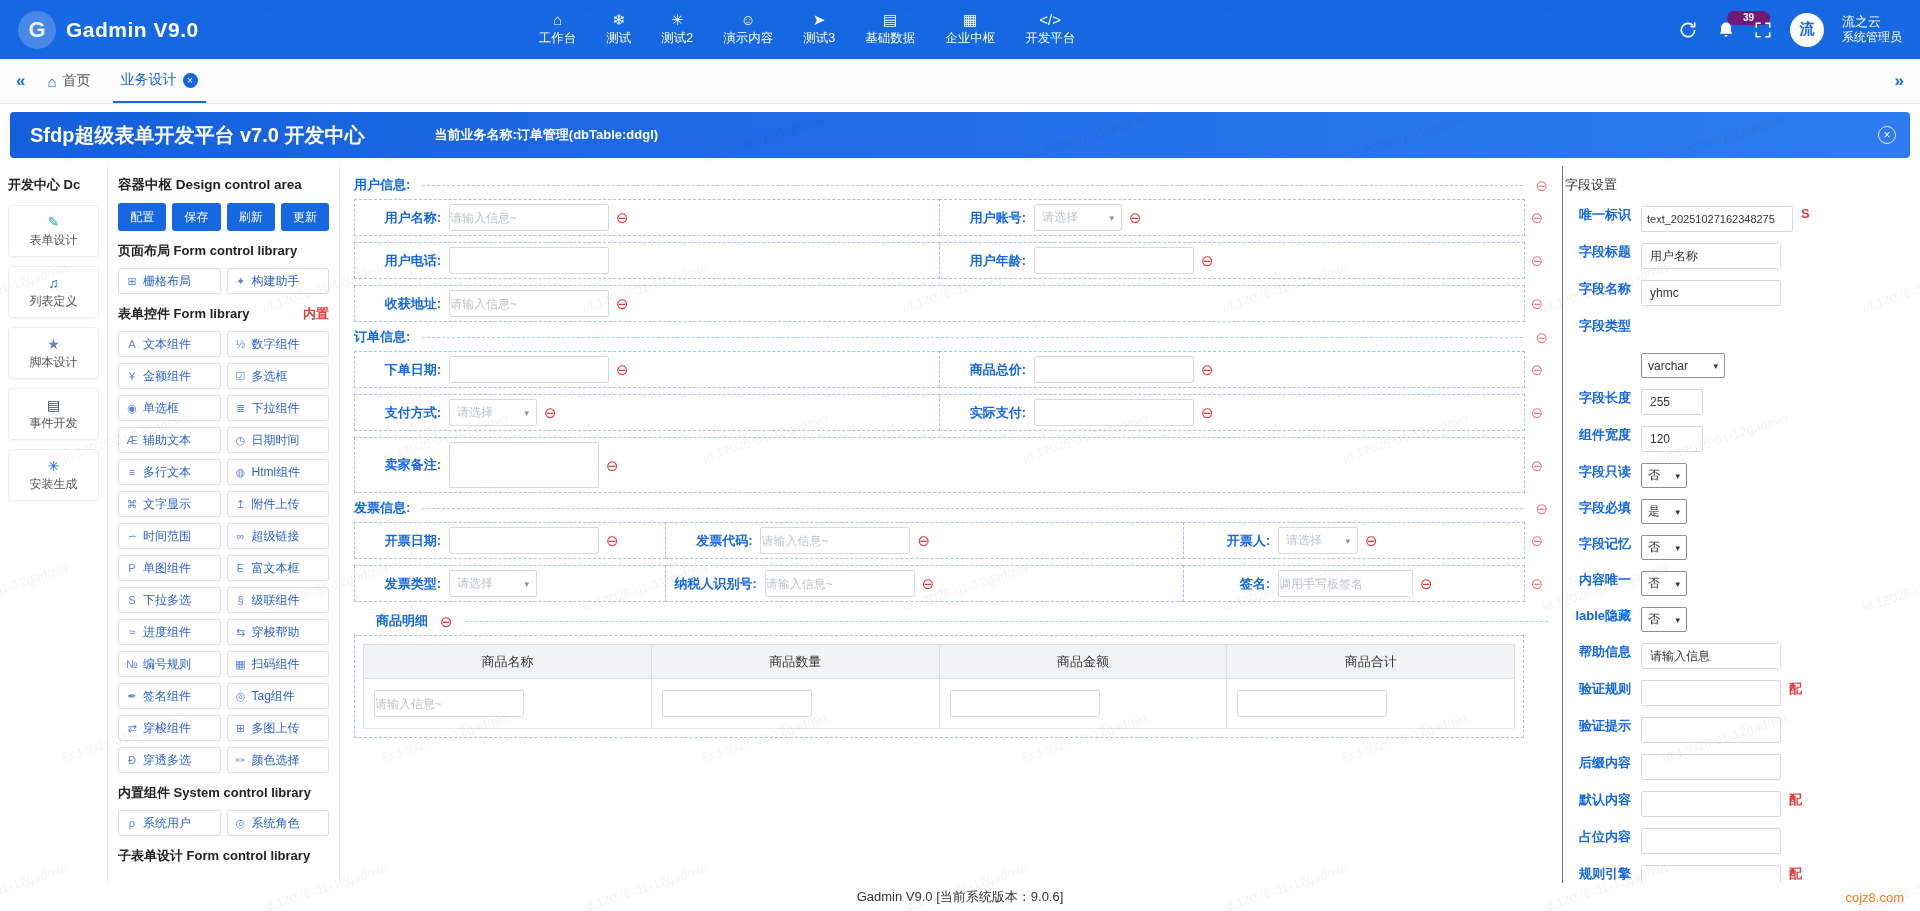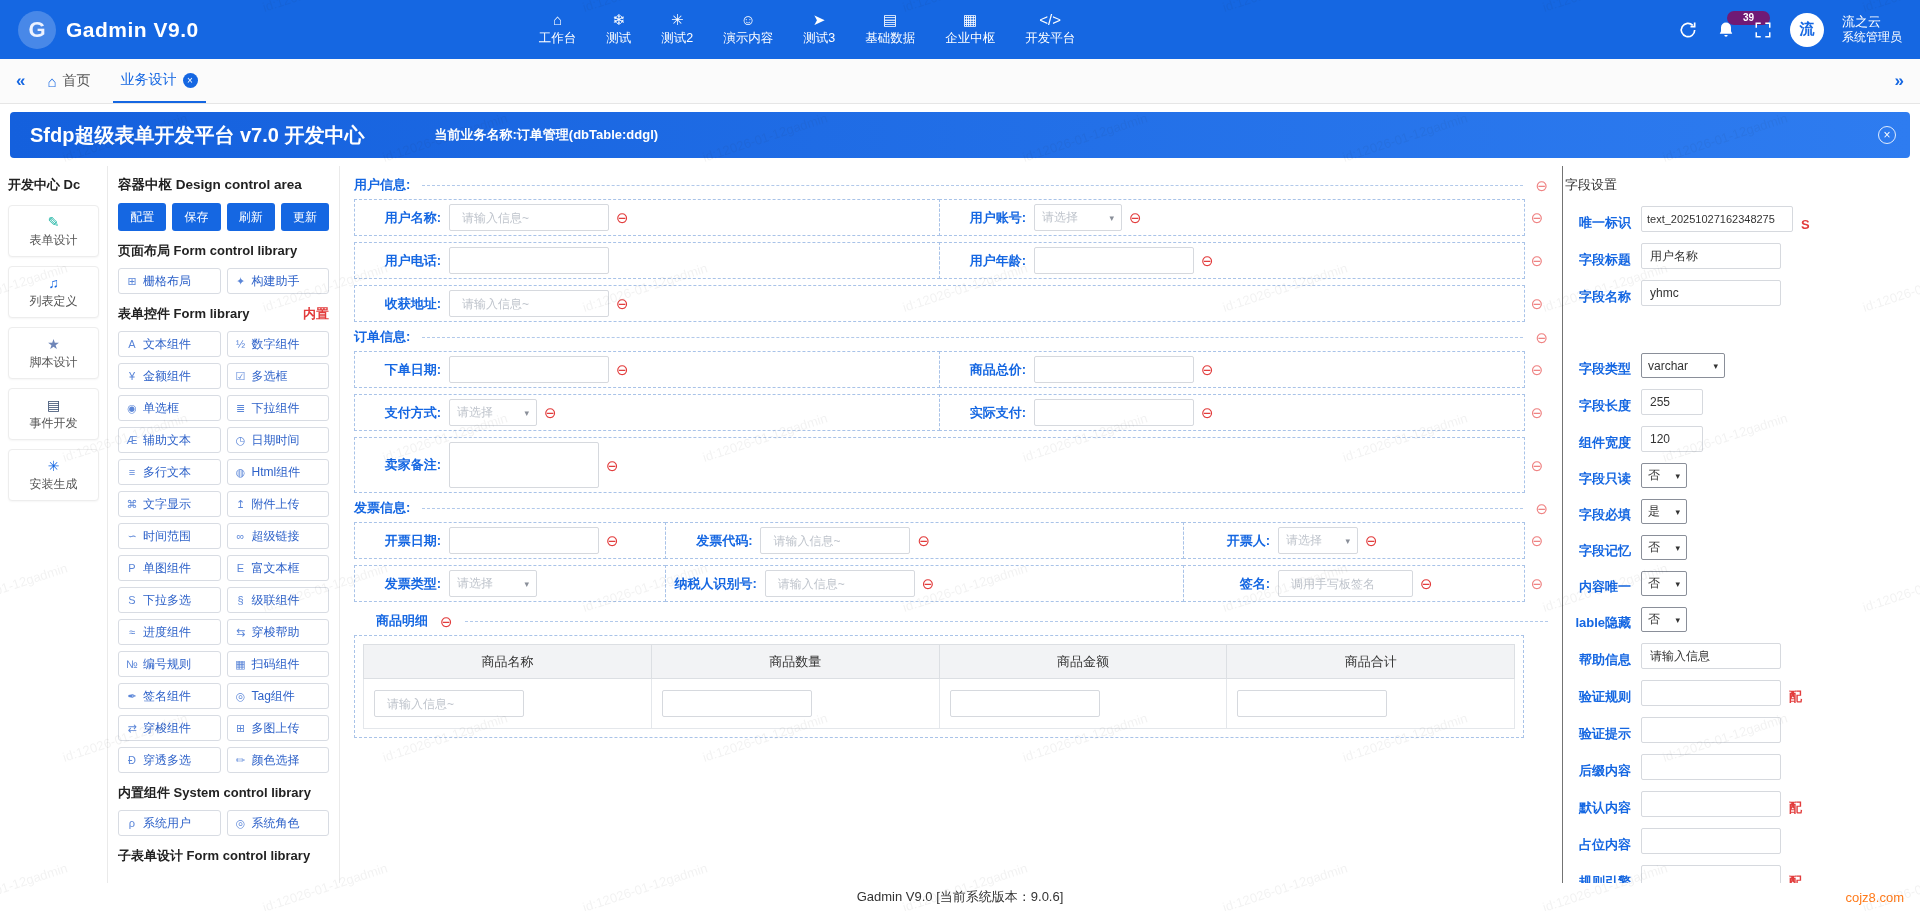--- a/index.html
+++ b/index.html
@@ -64,39 +64,39 @@
   .canvas{flex:1;padding:4px 14px 0;position:relative;overflow:hidden}
   .rm{color:#e23c3c;font-size:15px;line-height:1;cursor:pointer;user-select:none}
   .rm-soft{color:#ef8383}
   .grp-head{display:flex;align-items:center;margin:6px 0 5px;gap:12px}
   .grp-title{color:#1567e2;font-weight:bold;font-size:13px;white-space:nowrap}
   .dashfill{flex:1;border-top:1px dashed #b2c9ea;height:0}
   .frow{display:flex;align-items:stretch;margin-bottom:6px}
   .fcells{flex:1;display:flex}
   .fcell{border:1px dashed #a9c3e8;display:flex;align-items:center;padding:4px 8px;min-height:36px;margin-right:-1px;flex:1}
   .flabel{min-width:86px;text-align:right;color:#1567e2;font-weight:bold;font-size:13px;padding-right:8px;white-space:nowrap}
-  .finput{height:27px;border:1px solid #d6d9de;border-radius:2px;padding:0 12px;font-size:12px;color:#333;background:#fff;font-family:inherit}
+  .finput{height:27px;border:1px solid #d6d9de;border-radius:2px;padding:0 0;font-size:12px;color:#333;background:#fff;font-family:inherit}
   .finput::placeholder{color:#bfc4cc}
   .fselect{height:27px;border:1px solid #d6d9de;border-radius:2px;display:flex;align-items:center;justify-content:space-between;padding:0 7px;font-size:12px;color:#bfc4cc;background:#fff;cursor:pointer}
   .chev{color:#8a8f99;font-size:9px;margin-left:6px}
   .ftextarea{height:46px;border:1px solid #d6d9de;border-radius:2px;resize:none;font-family:inherit;font-size:12px;padding:4px 6px;background:#fff}
   .fcell .rm{margin-left:7px}
   .rowend{width:22px;display:flex;align-items:center;justify-content:center;margin-left:2px}
 
   .detail-head{margin-top:10px}
   .detail-title{margin-left:22px}
   .detail-box{border:1px dashed #a9c3e8;padding:8px;margin-right:24px;margin-bottom:8px}
   .dtable{width:100%;border-collapse:collapse}
   .dtable th{background:#f2f3f5;border:1px solid #dcdfe3;height:34px;font-size:13px;color:#333;font-weight:normal}
   .dtable td{border:1px solid #e4e7eb;height:50px;padding:8px 10px}
 
   
   .field-panel{width:358px;flex:0 0 358px;border-left:1px solid #737373;padding:10px 2px;overflow:hidden}
   .fp-title{font-size:13px;color:#333;margin-bottom:12px}
-  .fp-row{display:flex;align-items:flex-end;margin-bottom:11px}
+  .fp-row{display:flex;align-items:flex-start;margin-bottom:11px}
   .fp-label{width:76px;flex:0 0 76px;text-align:right;color:#1567e2;font-weight:bold;font-size:13px;padding-right:10px;white-space:nowrap}
   .fp-input{height:26px;border:1px solid #d6d9de;border-radius:2px;padding:0 8px;font-size:12px;color:#333;font-family:inherit;background:#fff}
   .fp-input.small{font-size:11px;padding:0 5px}
   .fp-select{height:25px;border:1px solid #8a8f99;border-radius:2px;display:flex;align-items:center;justify-content:space-between;padding:0 6px;font-size:12px;color:#333;background:#fff;cursor:pointer}
   .fp-select .chev{color:#333}
   .fp-suffix{margin-left:8px;color:#e23c3c;font-size:13px;font-weight:bold;cursor:pointer}
 
   
   .footer{height:28px;flex:0 0 28px;display:flex;align-items:center;justify-content:center;font-size:13px;color:#333;position:relative;background:#fff}
   .site-link{position:absolute;right:16px;color:#ff7a1a;font-size:13px;cursor:pointer}

